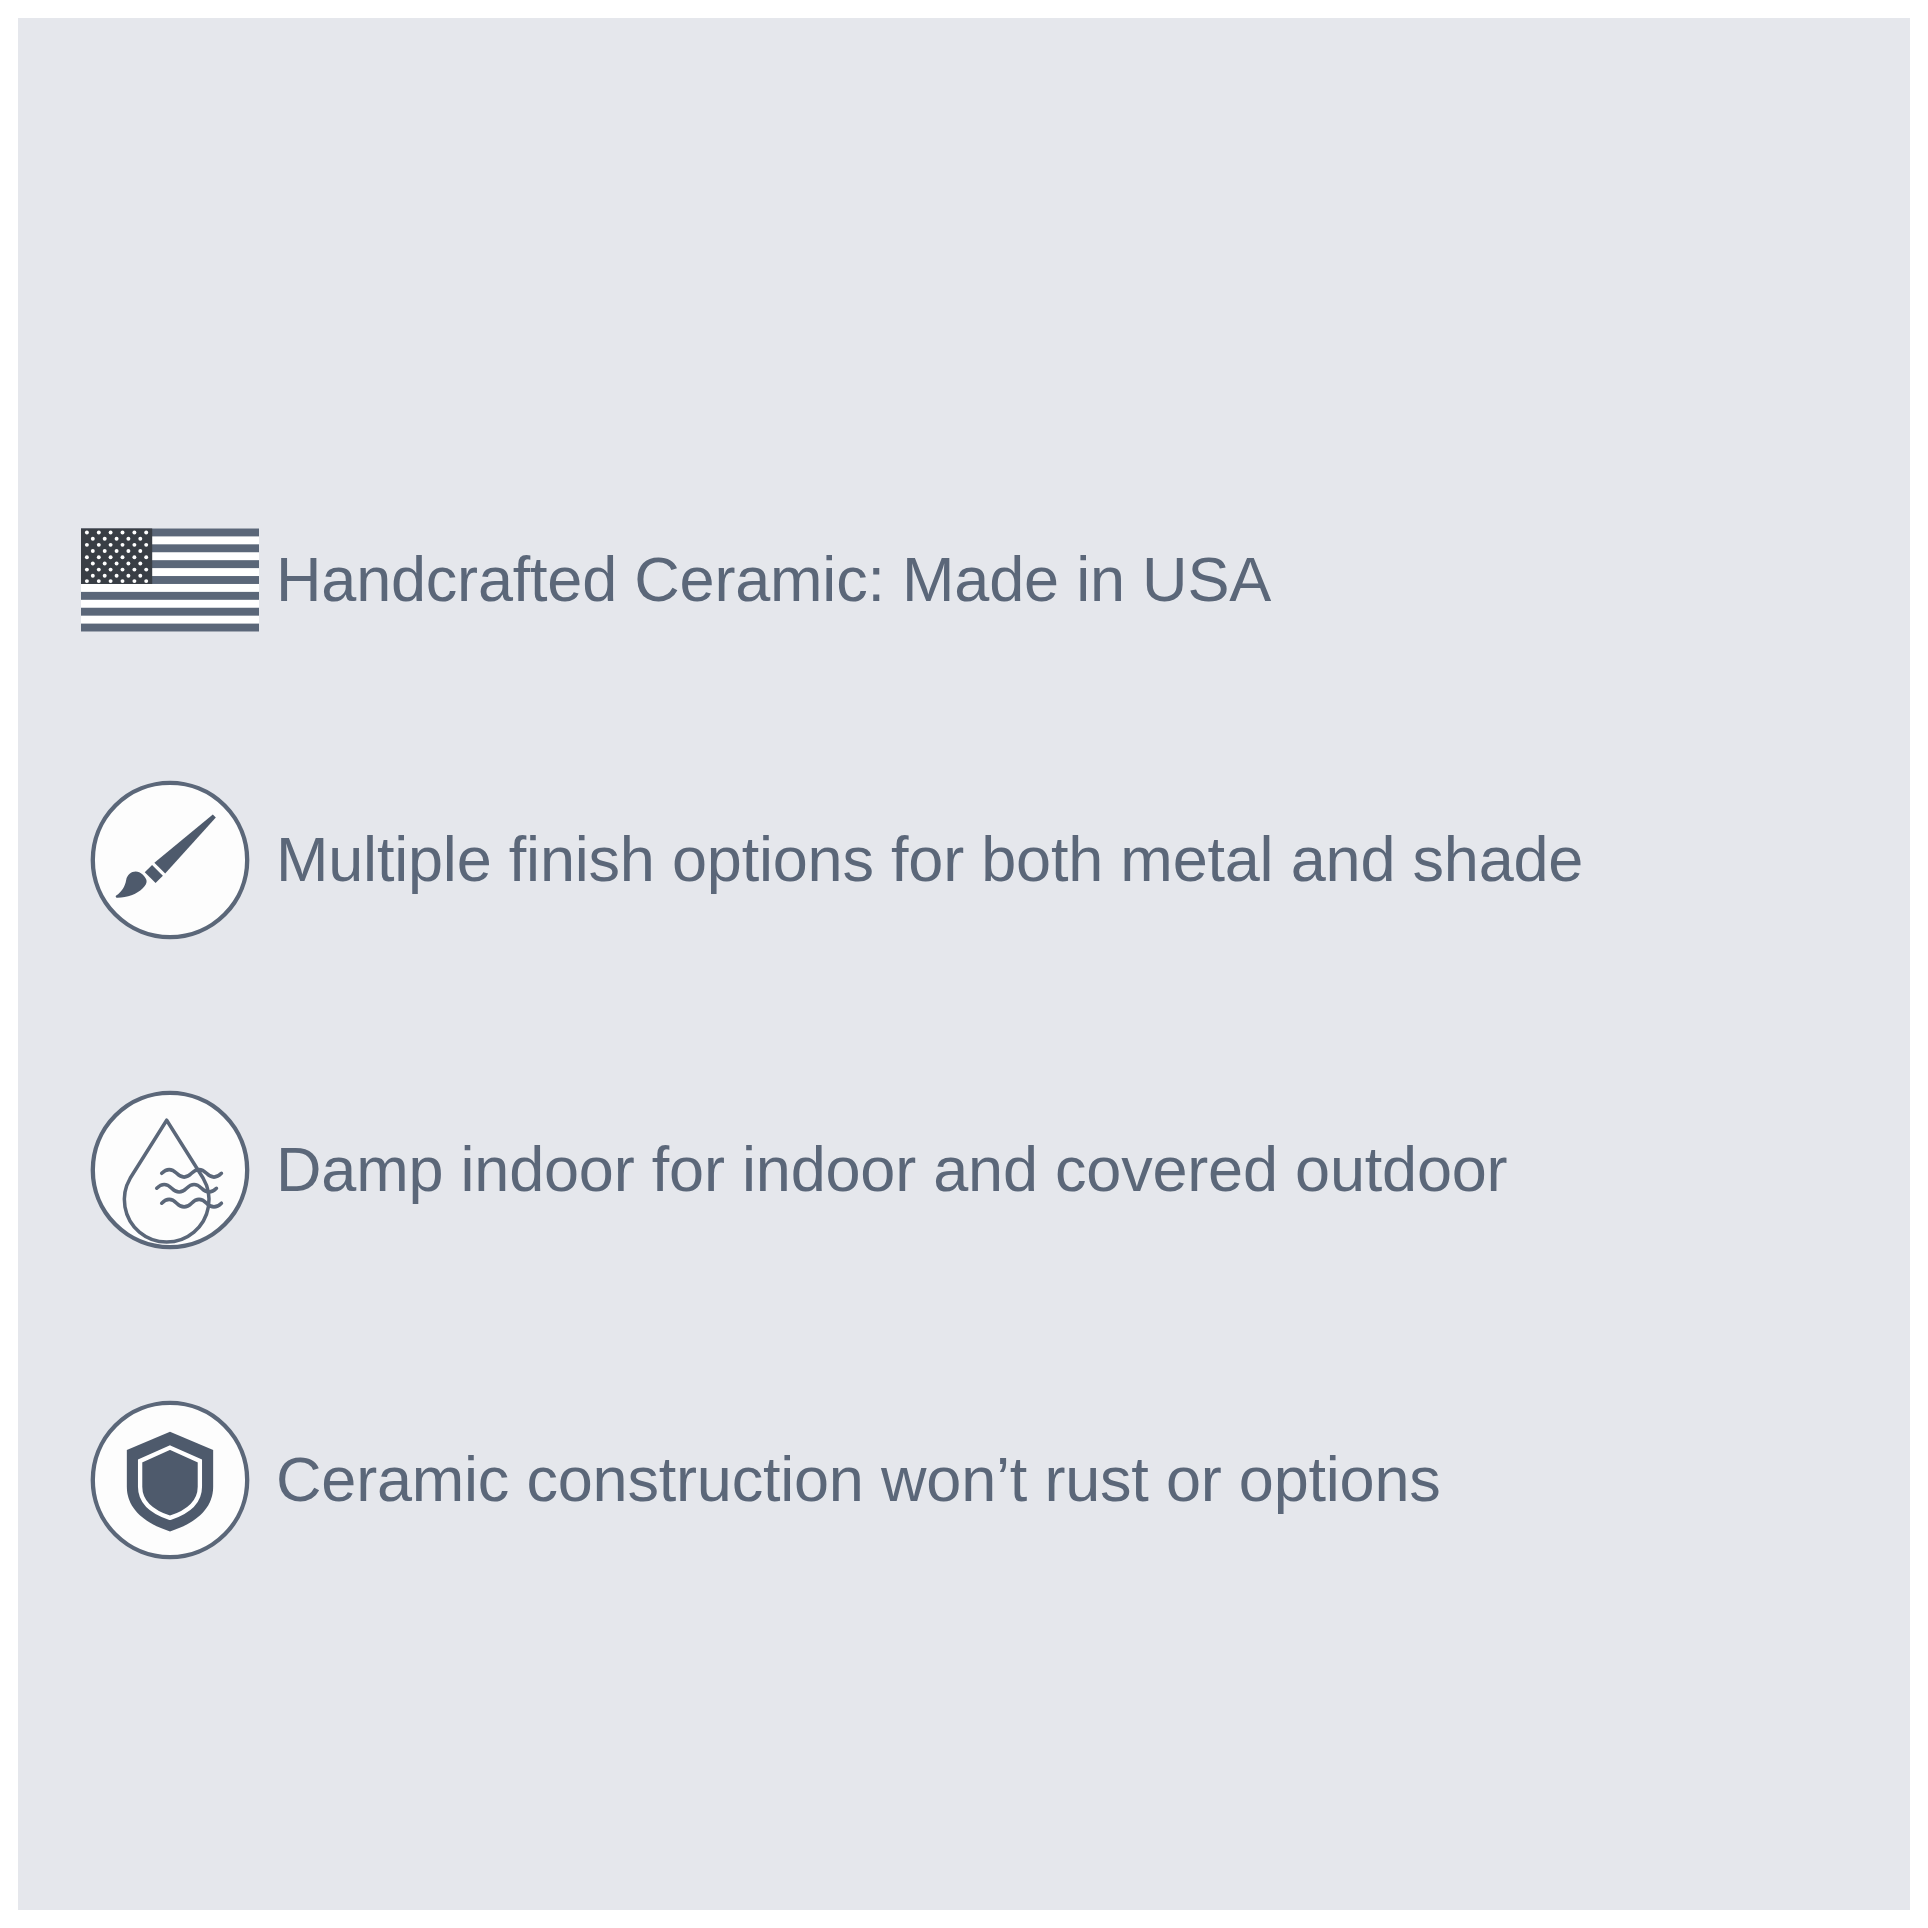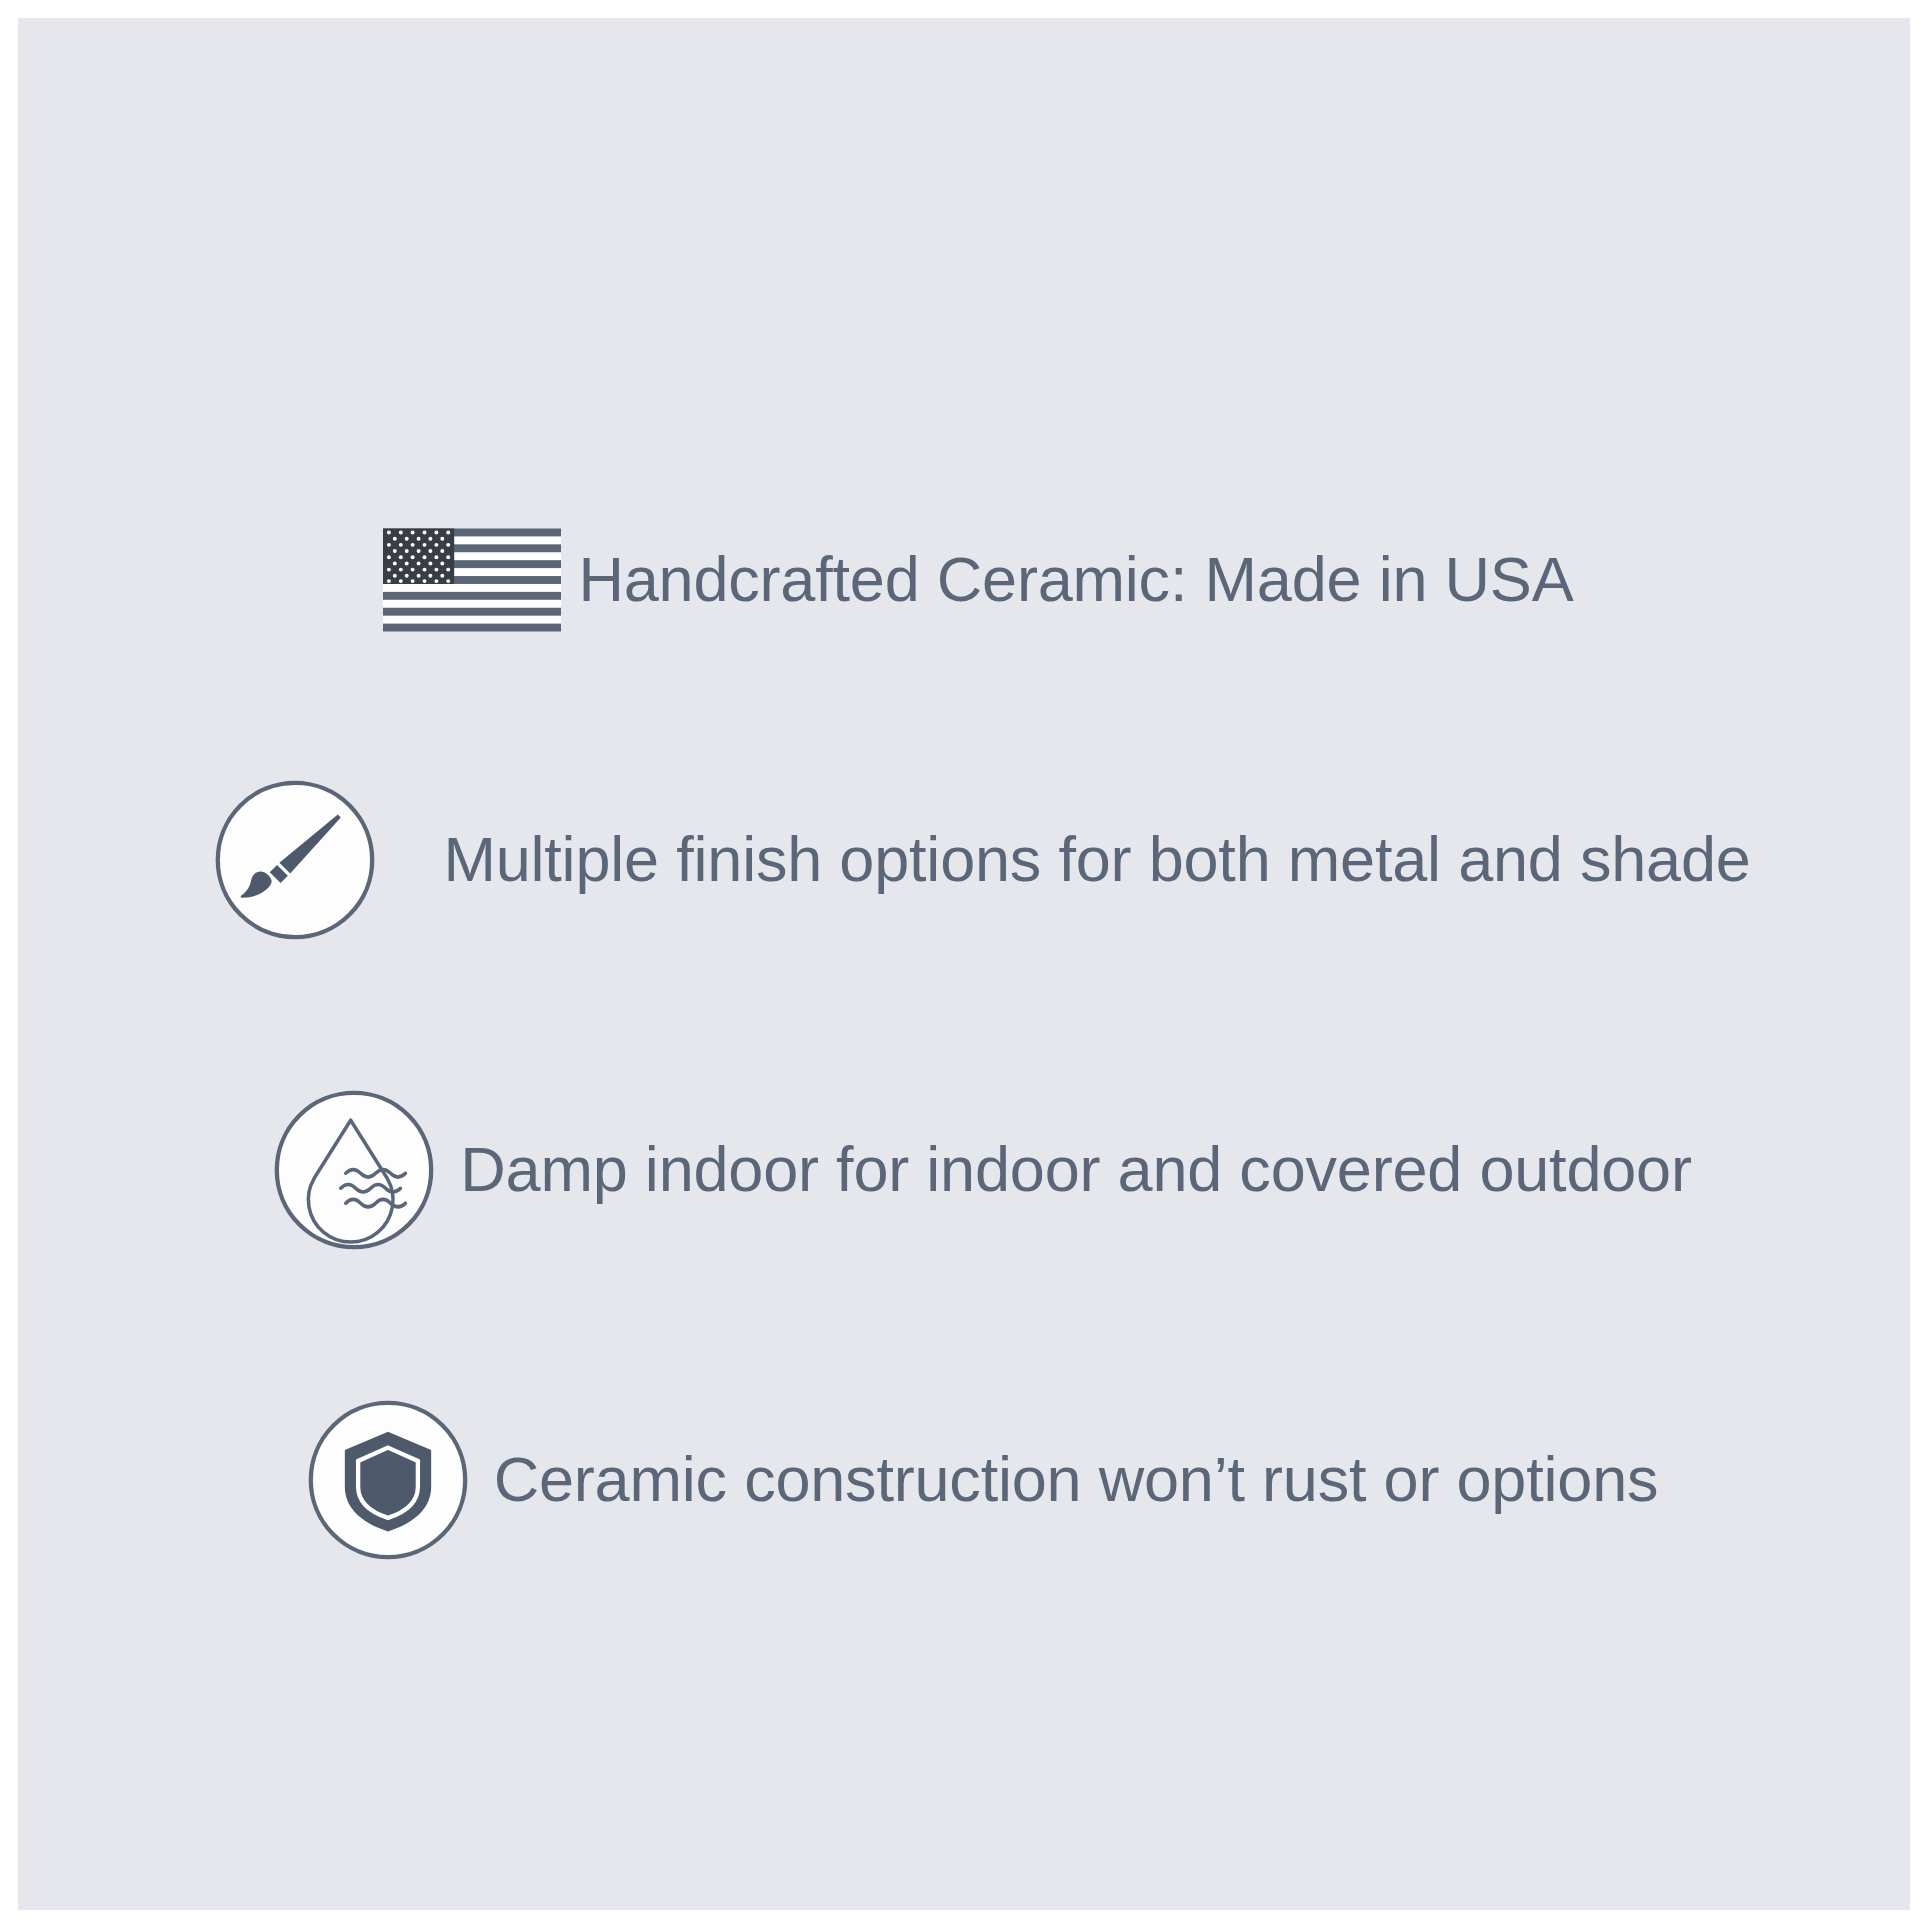--- a/index.html
+++ b/index.html
@@ -27,30 +27,29 @@
   #feature-list {
     position: absolute;
     left: 0;
     top: 0;
     width: 100%;
     height: 100%;
   }
 
   .feature-row {
     position: absolute;
-    left: 75px;
+    left: 52px;
     display: flex;
     align-items: center;
     width: 1760px;
     height: 200px;
-    justify-content: center;
   }
 
   .feature-row[data-row="0"] { top: 462px; }
-  .feature-row[data-row="1"] { top: 742px; gap: 42px; }
+  .feature-row[data-row="1"] { top: 742px; }
   .feature-row[data-row="2"] { top: 1052px; }
   .feature-row[data-row="3"] { top: 1362px; }
 
   .icon-slot {
     width: 200px;
     min-width: 200px;
     height: 200px;
     display: flex;
     align-items: center;
     justify-content: center;

